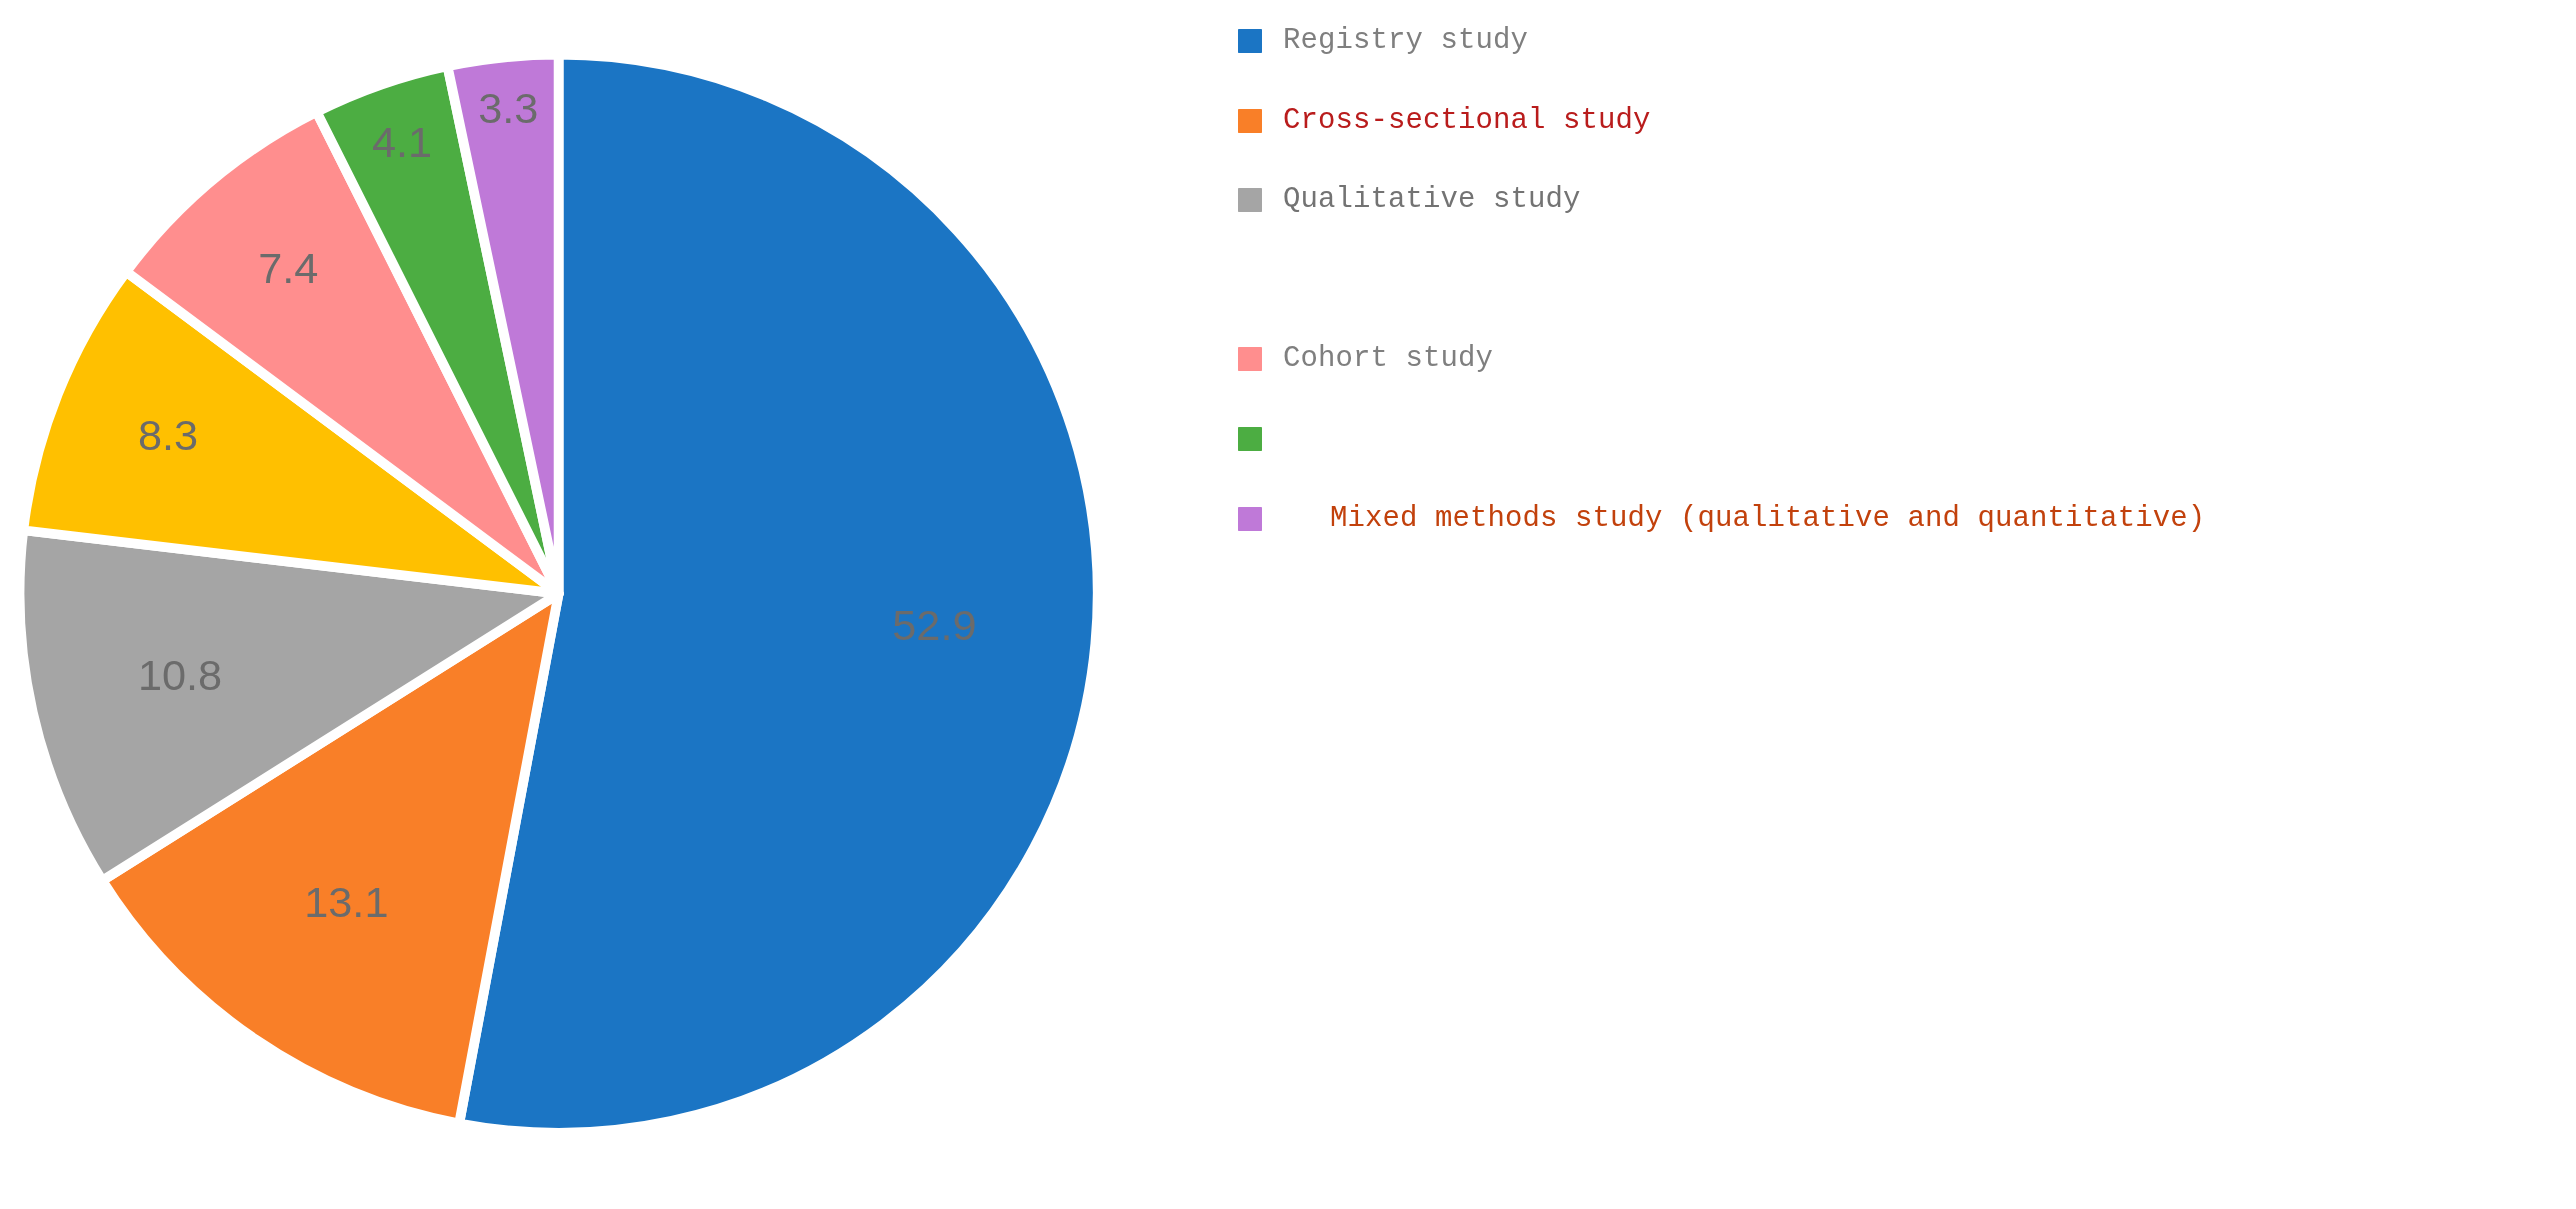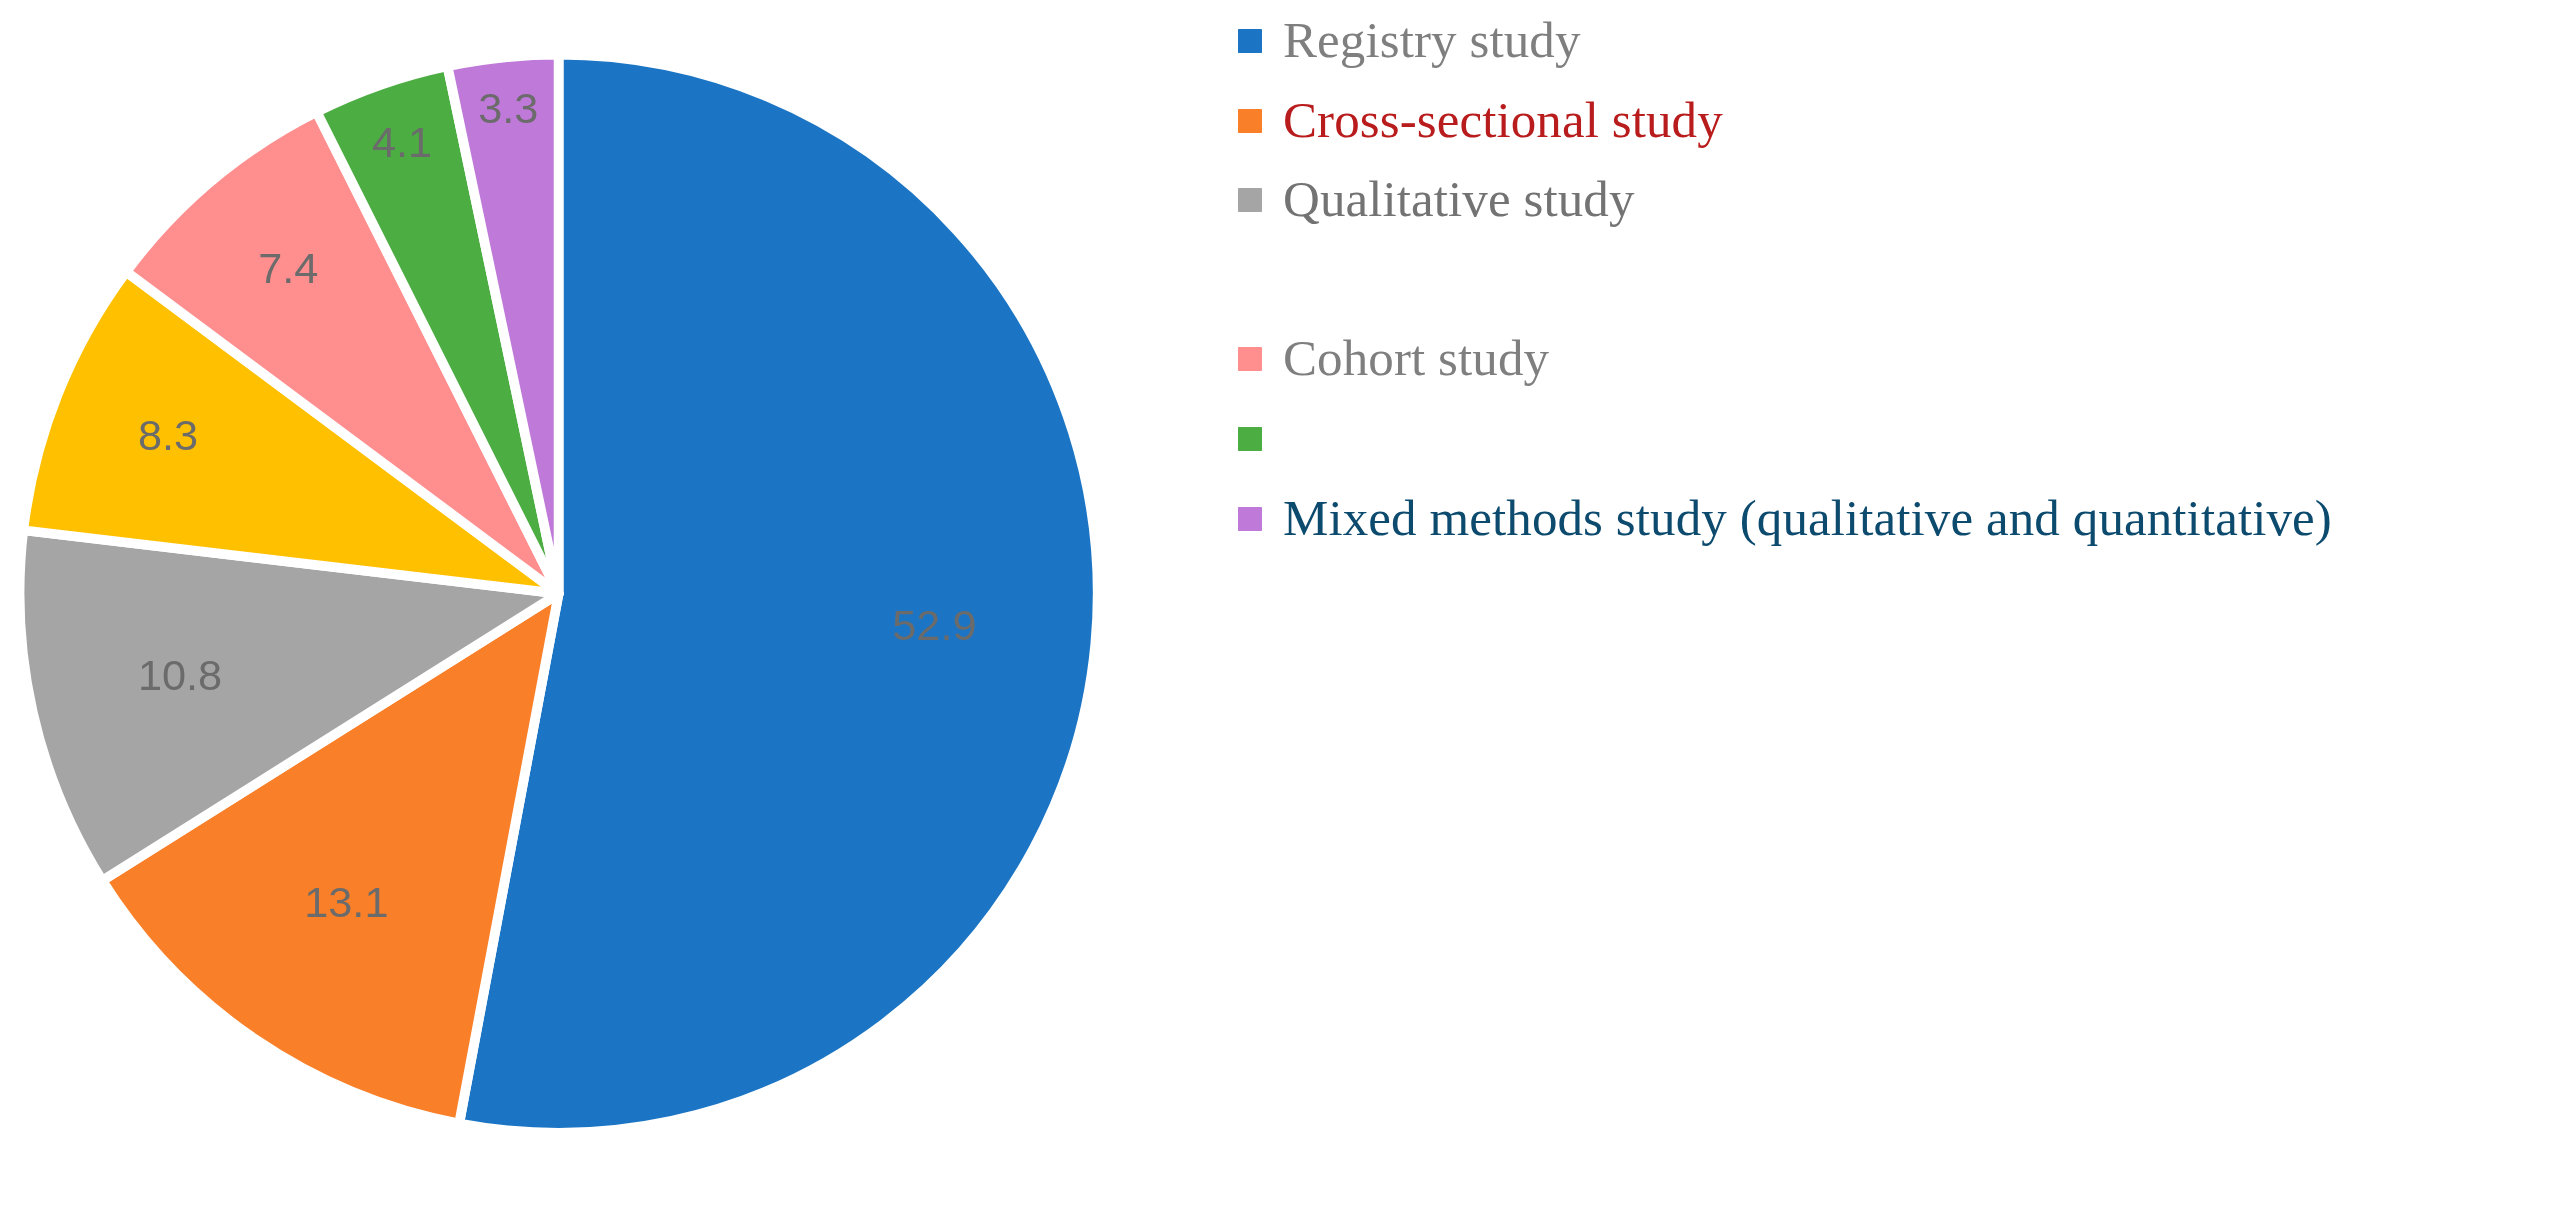--- a/index.html
+++ b/index.html
@@ -54,22 +54,22 @@
     white-space:nowrap;
   }
   .legend-swatch{
     width:24px;
     height:24px;
     flex:0 0 24px;
     margin-right:21px;
     border-radius:0.7px;
   }
   .legend-label{
-    font-family:Liberation Serif, serif;
-    font-size:51px;
+    font-family:Liberation Mono, monospace;
+    font-size:29px;
     color:#7f7f7f;
     line-height:1;
     letter-spacing:0.1px;
   }
 </style>
 </head>
 <body>
 
 <div id="chart-root">
 
@@ -111,18 +111,18 @@
       </div>
       <div class="legend-row" style="top: 325px; text-align: right;">
         <span class="legend-swatch" style="background: rgb(255, 142, 142);"></span>
         <span class="legend-label" style="color: rgb(127, 127, 127);">Cohort study</span>
       </div>
       <div class="legend-row" style="top: 405px;">
         <span class="legend-swatch" style="background: rgb(76, 173, 66);"></span>
       </div>
       <div class="legend-row" style="top: 485px;">
         <span class="legend-swatch" style="background: rgb(191, 121, 216);"></span>
-        <span class="legend-label" style="color: #0c4a6e;">Mixed methods study (qualitative and quantitative)</span>
+        <span class="legend-label" style="color: #c2410c; margin-left: 47px;">Mixed methods study (qualitative and quantitative)</span>
       </div>
     </div>
 
 </div>
 
 
 </body></html>

